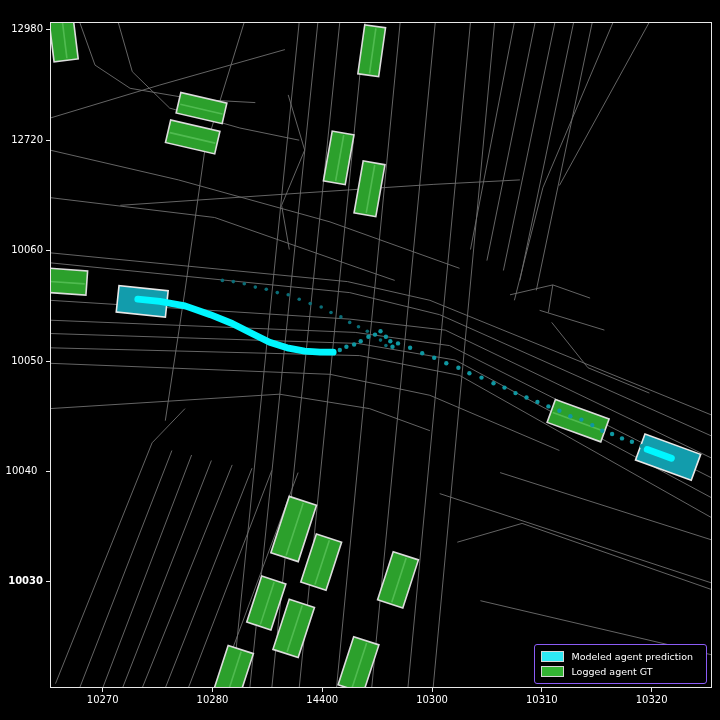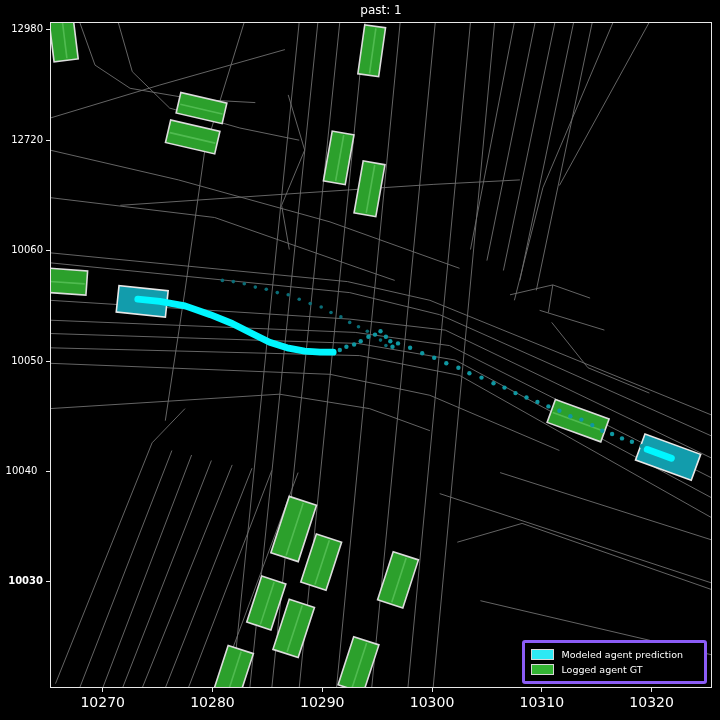--- a/index.html
+++ b/index.html
@@ -2,33 +2,32 @@
 <html><head>
 <meta charset="utf-8">
 <style>
   html,body{margin:0;padding:0;background:#000;width:720px;height:720px;overflow:hidden;
     font-family:"DejaVu Sans","Liberation Sans",sans-serif;}
   #figure{position:relative;width:720px;height:720px;background:#000;}
   #plot-title{position:absolute;left:50px;top:3px;width:662px;text-align:center;
     color:#fff;font-size:12px;}
   #plot-svg{position:absolute;left:50px;top:22px;}
   .tickmark{position:absolute;background:#e8e8e8;}
-  .xticklabel{position:absolute;width:56px;text-align:center;color:#fff;font-size:14px;}
+  .xticklabel{position:absolute;width:56px;text-align:center;color:#fff;font-size:10px;}
   .yticklabel{position:absolute;left:0;width:43px;text-align:right;color:#fff;font-size:10px;}
   #legend{position:absolute;right:13px;bottom:36px;background:#000;
-    border:3px solid #8b5cf6;border-radius:3px;padding:4px 21px 4px 6px;text-decoration:underline;}
+    border:1px solid #8b5cf6;border-radius:3px;padding:4px 13px 4px 6px;text-decoration:underline;}
   .legend-row{display:flex;align-items:center;height:15px;}
   .legend-swatch{width:21px;height:9px;margin-right:7px;border:1px solid #d8d8d8;}
   .legend-label{color:#fff;font-size:9.5px;white-space:nowrap;}
 </style>
 </head>
 <body>
 
 <div id="figure">
-  <div id="plot-title">past: 1</div>
   <svg id="plot-svg" width="662" height="666" viewBox="0 0 662 666">
       <polyline points="0.0,230.8 297.5,259.6 379.9,278.3 662.0,393.2" fill="none" stroke="#6f6f6f" stroke-width="0.9"></polyline>
       <polyline points="0.0,240.8 299.7,270.6 389.7,292.7 662.0,414.2" fill="none" stroke="#6f6f6f" stroke-width="0.9"></polyline>
       <polyline points="0.0,278.3 299.7,297.1 395.2,308.1 662.0,436.3" fill="none" stroke="#6f6f6f" stroke-width="0.9"></polyline>
       <polyline points="0.0,298.2 305.2,310.4 399.6,323.6 662.0,456.1" fill="none" stroke="#6f6f6f" stroke-width="0.9"></polyline>
       <polyline points="0.0,311.5 307.4,321.4 405.1,338.0 662.0,476.0" fill="none" stroke="#6f6f6f" stroke-width="0.9"></polyline>
       <polyline points="0.0,325.8 309.6,333.6 409.5,353.4 662.0,495.9" fill="none" stroke="#6f6f6f" stroke-width="0.9"></polyline>
       <polyline points="0.0,341.3 280.0,352.3 379.9,373.3 509.4,428.5" fill="none" stroke="#6f6f6f" stroke-width="0.9"></polyline>
       <polyline points="0.0,386.6 229.4,372.2 319.5,386.6 379.9,408.7" fill="none" stroke="#6f6f6f" stroke-width="0.9"></polyline>
       <polyline points="389.7,471.6 662.0,561.1" fill="none" stroke="#6f6f6f" stroke-width="0.9"></polyline>
@@ -190,21 +189,21 @@
       <circle cx="591.7" cy="424.1" r="2.2" fill="#0f97a1"></circle>
       <polyline points="597.2,427.4 621.4,436.3" fill="none" stroke="#00f6ff" stroke-width="6.8" stroke-linecap="round" stroke-linejoin="round"></polyline>
       <rect x="0.5" y="0.5" width="661" height="665" fill="none" stroke="#e8e8e8" stroke-width="1"></rect>
     </svg>
   <div id="ticks">
       <div class="tickmark" style="left: 102.197px; top: 688px; width: 1px; height: 4px;"></div>
       <div class="xticklabel" style="left: 74.6965px; top: 694px;">10270</div>
       <div class="tickmark" style="left: 211.981px; top: 688px; width: 1px; height: 4px;"></div>
       <div class="xticklabel" style="left: 184.481px; top: 694px;">10280</div>
       <div class="tickmark" style="left: 321.765px; top: 688px; width: 1px; height: 4px;"></div>
-      <div class="xticklabel" style="left: 294.265px; top: 694px;">10290</div>
+      <div class="xticklabel" style="left: 294.265px; top: 694px;">14400</div>
       <div class="tickmark" style="left: 431.55px; top: 688px; width: 1px; height: 4px;"></div>
       <div class="xticklabel" style="left: 404.05px; top: 694px;">10300</div>
       <div class="tickmark" style="left: 541.334px; top: 688px; width: 1px; height: 4px;"></div>
       <div class="xticklabel" style="left: 513.834px; top: 694px;">10310</div>
       <div class="tickmark" style="left: 651.119px; top: 688px; width: 1px; height: 4px;"></div>
       <div class="xticklabel" style="left: 623.619px; top: 694px;">10320</div>
       <div class="tickmark" style="left: 46px; top: 581.47px; width: 4px; height: 1px;"></div>
       <div class="yticklabel" style="top: 575.47px; font-weight: bold;">10030</div>
       <div class="tickmark" style="left: 46px; top: 471.022px; width: 4px; height: 1px;"></div>
       <div class="yticklabel" style="top: 465.022px; text-align: center;">10040</div>

